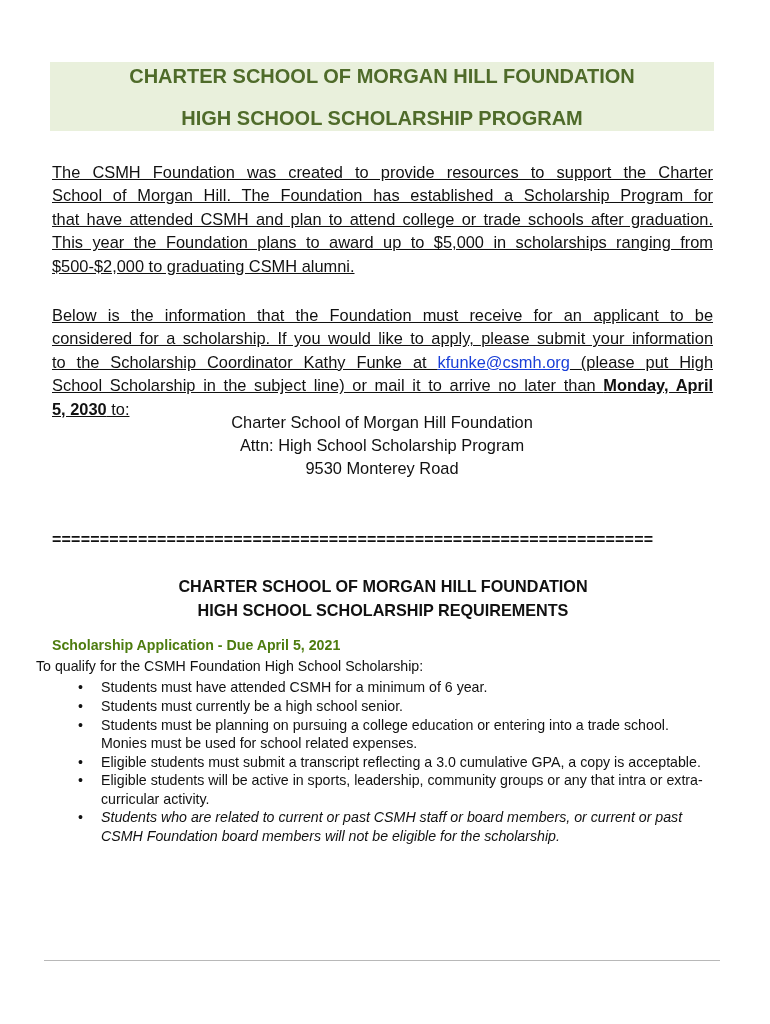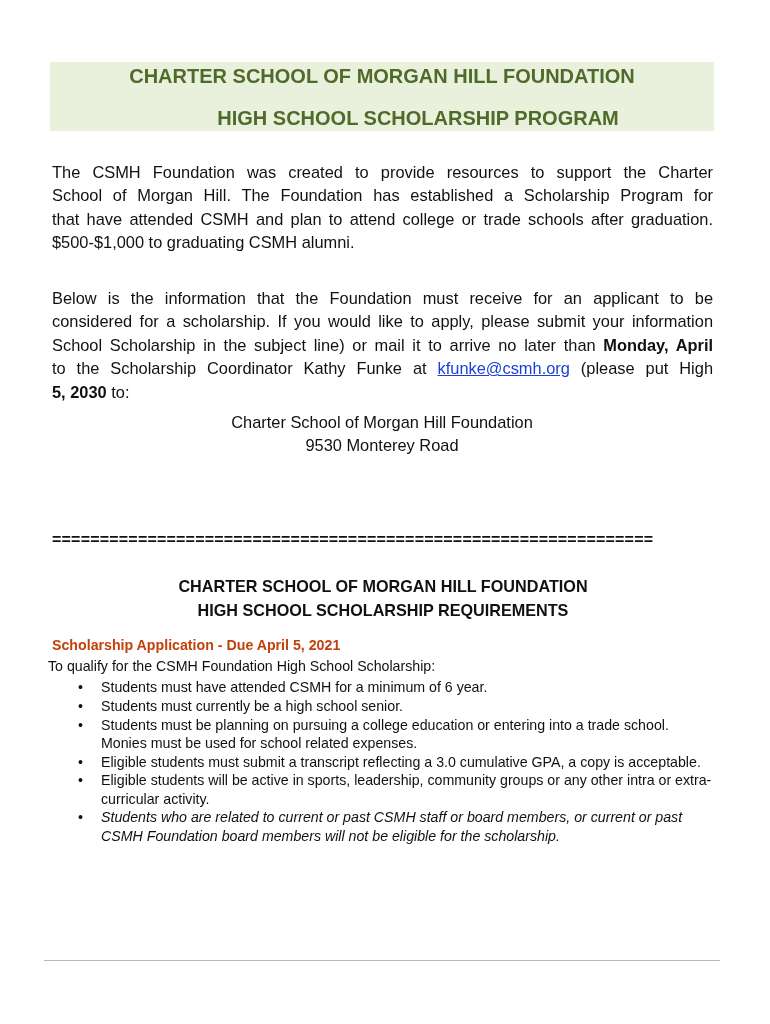--- a/index.html
+++ b/index.html
@@ -28,42 +28,43 @@
     left: 0;
     width: 100%;
     text-align: center;
     font-weight: bold;
     font-size: 20px;
     color: #4f6b2a;
     letter-spacing: 0px;
     white-space: nowrap;
   }
   .header-line.l1 { top: 3px; }
-  .header-line.l2 { top: 45px; margin-left: 36px; }
+  .header-line.l2 { top: 45px; }
 
   .para {
     position: absolute;
     left: 52px;
     width: 661px;
     font-size: 16.4px;
     line-height: 23.4px;
     text-align: justify;
     color: #111;
   }
   .para .line {
     display: block;
     text-align: justify;
     text-align-last: justify;
     white-space: nowrap;
+    text-decoration: underline;
   }
   .para .line.last {
     text-align-last: left;
   }
   .p1 { top: 161px; }
-  .p2 { top: 287px; }
+  .p2 { top: 304px; }
 
   .email-link {
     color: #1a3fd8;
     text-decoration: underline;
     cursor: pointer;
   }
   b { font-weight: bold; }
 
   .address {
     position: absolute;
@@ -100,27 +101,27 @@
   }
   .req-title.t1 { top: 576px; left: -2px; }
   .req-title.t2 { top: 600px; left: -2px; }
 
   .sub-heading {
     position: absolute;
     left: 52px;
     top: 636px;
     font-size: 14.2px;
     font-weight: bold;
-    color: #c2410c;
+    color: #4d7c0f;
     line-height: 18px;
     white-space: nowrap;
   }
   .intro {
     position: absolute;
-    left: 48px;
+    left: 36px;
     top: 657px;
     font-size: 14.2px;
     line-height: 18px;
     white-space: nowrap;
   }
   .bullets {
     position: absolute;
     left: 52px;
     top: 678px;
     width: 660px;
@@ -157,33 +158,35 @@
 
 <div class="header-box">
   <div class="header-line l1">CHARTER SCHOOL OF MORGAN HILL FOUNDATION</div>
   <div class="header-line l2">HIGH SCHOOL SCHOLARSHIP PROGRAM</div>
 </div>
 
 <div class="para p1">
   <span class="line">The CSMH Foundation was created to provide resources to support the Charter</span>
   <span class="line">School of Morgan Hill.  The Foundation has established a Scholarship Program for</span>
   <span class="line">that have attended CSMH and plan to attend college or trade schools after graduation.</span>
-  <span class="line last">$500-$1,000 to graduating CSMH alumni.</span>
+  <span class="line">This year the Foundation plans to award up to $5,000 in scholarships ranging from</span>
+  <span class="line last">$500-$2,000 to graduating CSMH alumni.</span>
 </div>
 
 <div class="para p2">
   <span class="line">Below is the information that the Foundation must receive for an applicant to be</span>
   <span class="line">considered for a scholarship.  If you would like to apply, please submit your information</span>
+  <span class="line"><span>to the Scholarship Coordinator Kathy Funke at </span><a class="email-link">kfunke@csmh.org</a><span> (please put High</span></span>
   <span class="line"><span>School Scholarship in the subject line) or mail it to arrive no later than </span><b>Monday, April</b></span>
-  <span class="line"><span>to the Scholarship Coordinator Kathy Funke at </span><a class="email-link">kfunke@csmh.org</a><span> (please put High</span></span>
   <span class="line last"><b>5, 2030</b><span> to:</span></span>
 </div>
 
 <div class="address">
   <div>Charter School of Morgan Hill Foundation</div>
+  <div>Attn: High School Scholarship Program</div>
   <div>9530 Monterey Road</div>
 </div>
 
 <div class="separator">===============================================================</div>
 
 <div class="req-title t1">CHARTER SCHOOL OF MORGAN HILL FOUNDATION</div>
 <div class="req-title t2">HIGH SCHOOL SCHOLARSHIP REQUIREMENTS</div>
 
 <div class="sub-heading">Scholarship Application - Due April 5, 2021</div>
 
@@ -201,21 +204,21 @@
   <li>
     <span class="dot">•</span>
     <span class="txt">Students must be planning on pursuing a college education or entering into a trade school. Monies must be used for school related expenses.</span>
   </li>
   <li>
     <span class="dot">•</span>
     <span class="txt">Eligible students must submit a transcript reflecting a 3.0 cumulative GPA, a copy is acceptable.</span>
   </li>
   <li>
     <span class="dot">•</span>
-    <span class="txt">Eligible students will be active in sports, leadership, community groups or any other intra or extra-curricular activity.</span>
+    <span class="txt">Eligible students will be active in sports, leadership, community groups or any that intra or extra-curricular activity.</span>
   </li>
   <li class="italic">
     <span class="dot">•</span>
     <span class="txt">Students who are related to current or past CSMH staff or board members, or current or past CSMH Foundation board members will not be eligible for the scholarship.</span>
   </li>
 </ul>
 
 <div class="footer-rule"></div>
 
 </body></html>

